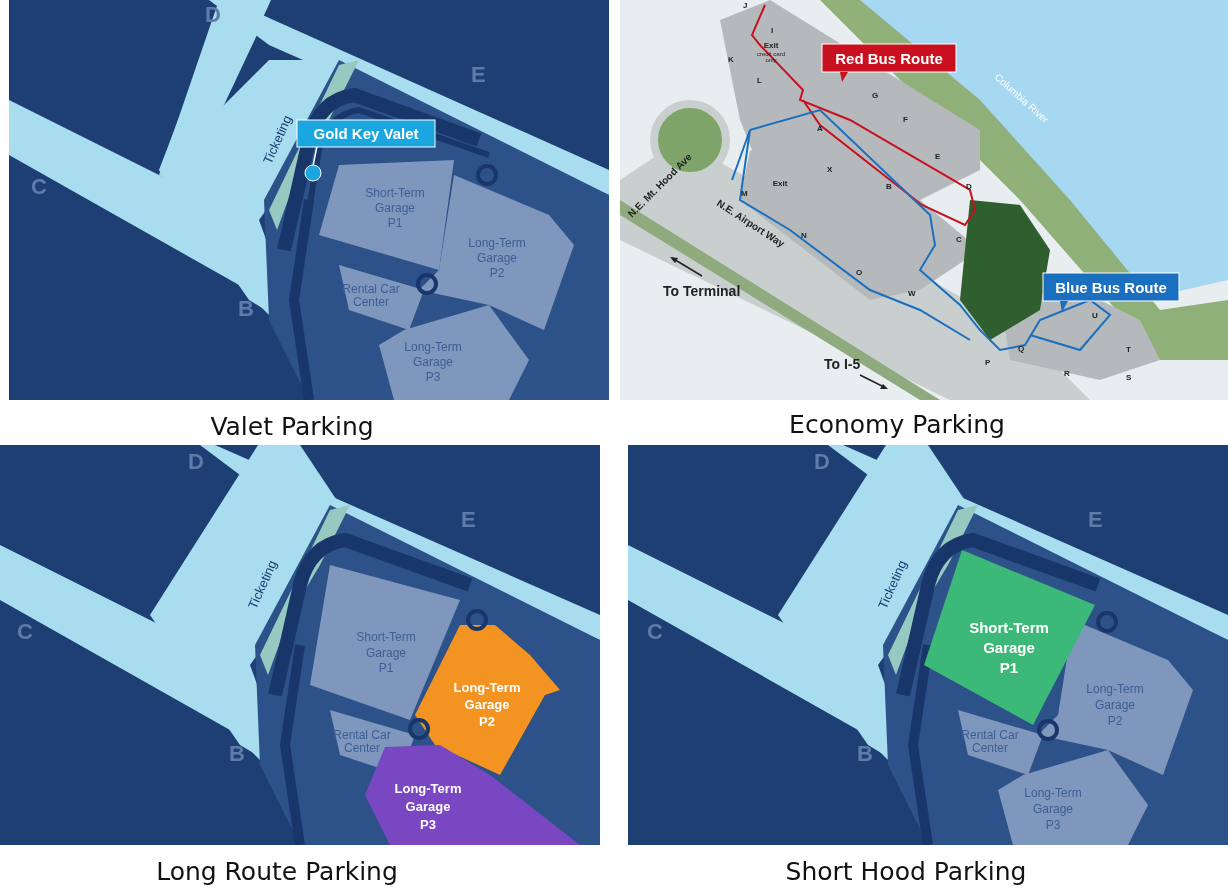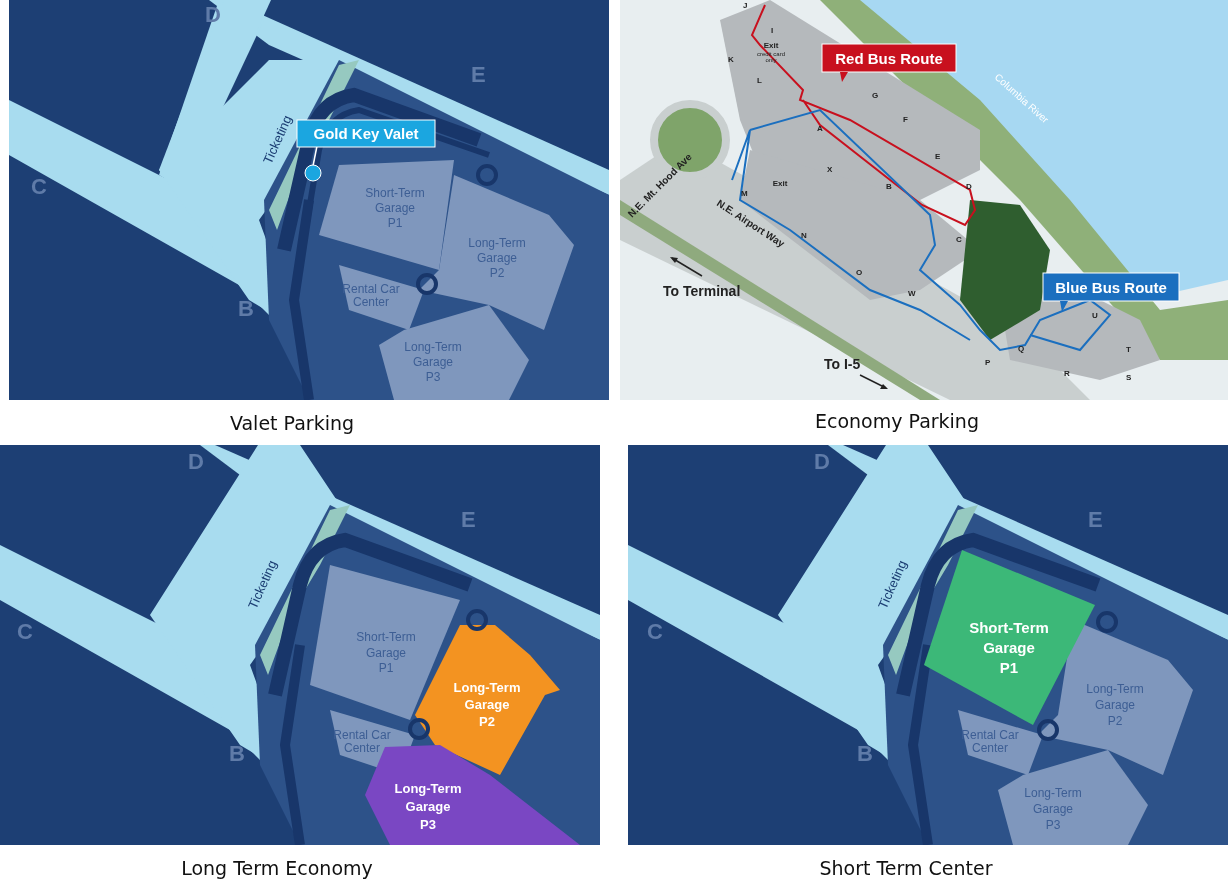--- a/index.html
+++ b/index.html
@@ -1,19 +1,19 @@
 <!DOCTYPE html>
 <html><head>
 <meta charset="utf-8">
 <style>
   html, body { margin:0; padding:0; background:#ffffff; }
   body { width:1228px; height:891px; position:relative; overflow:hidden; font-family:"Liberation Sans", sans-serif; }
   .panel { position:absolute; overflow:hidden; }
   .panel svg { display:block; }
-  .caption { position:absolute; font-family:"DejaVu Sans", sans-serif; font-size:19px; color:#111; text-align:center; }
+  .caption { position:absolute; font-family:"DejaVu Sans", sans-serif; font-size:25px; color:#111; text-align:center; }
   .maplbl { font-family:"Liberation Sans", sans-serif; }
 </style>
 </head>
 <body>
 
 <div class="panel" style="left:9px;top:0;width:600px;height:400px;">
   <svg width="600" height="400" viewBox="0 0 600 400">
     <rect width="600" height="400" fill="#1d3f74"></rect>
 
     <polygon points="220,0 600,170 600,195 260,45 200,0" fill="#a8dcef"></polygon>
@@ -176,21 +176,21 @@
     <g font-size="13" font-weight="bold" fill="#fff" text-anchor="middle" class="maplbl">
       <text x="487" y="247">Long-Term</text>
       <text x="487" y="264">Garage</text>
       <text x="487" y="281">P2</text>
       <text x="428" y="348">Long-Term</text>
       <text x="428" y="366">Garage</text>
       <text x="428" y="384">P3</text>
     </g>
   </svg>
 </div>
-<div class="caption" style="left:0;top:857px;width:554px;">Long Term Economy</div>
+<div class="caption" style="left:0;top:857px;width:554px;">Long Route Parking</div>
 
 <div class="panel" style="left:628px;top:445px;width:600px;height:400px;">
   <svg width="600" height="400" viewBox="0 0 600 400">
     <rect width="600" height="400" fill="#1d3f74"></rect>
     <polygon points="215,0 600,170 600,195 260,45 200,0" fill="#a8dcef"></polygon>
     <polygon points="0,100 240,220 280,310 295,330 280,335 230,285 0,155" fill="#a8dcef"></polygon>
     <polygon points="150,170 258,0 300,0 340,60 300,150 250,220 290,330 240,300" fill="#a8dcef"></polygon>
     <polygon points="255,200 330,60 600,195 600,400 300,400 260,320" fill="#2d5289"></polygon>
     <polygon points="260,210 330,65 350,60 320,120 290,170 268,230" fill="#96c9c0"></polygon>
     <path d="M275,250 L300,140 Q310,100 345,95 L470,140" stroke="#18366a" stroke-width="14" fill="none"></path>
@@ -216,13 +216,13 @@
       <text x="487" y="264">Garage</text>
       <text x="487" y="280">P2</text>
       <text x="362" y="294">Rental Car</text>
       <text x="362" y="307">Center</text>
       <text x="425" y="352">Long-Term</text>
       <text x="425" y="368">Garage</text>
       <text x="425" y="384">P3</text>
     </g>
   </svg>
 </div>
-<div class="caption" style="left:628px;top:857px;width:556px;">Short Term Center</div>
+<div class="caption" style="left:628px;top:857px;width:556px;">Short Hood Parking</div>
 
 </body></html>

